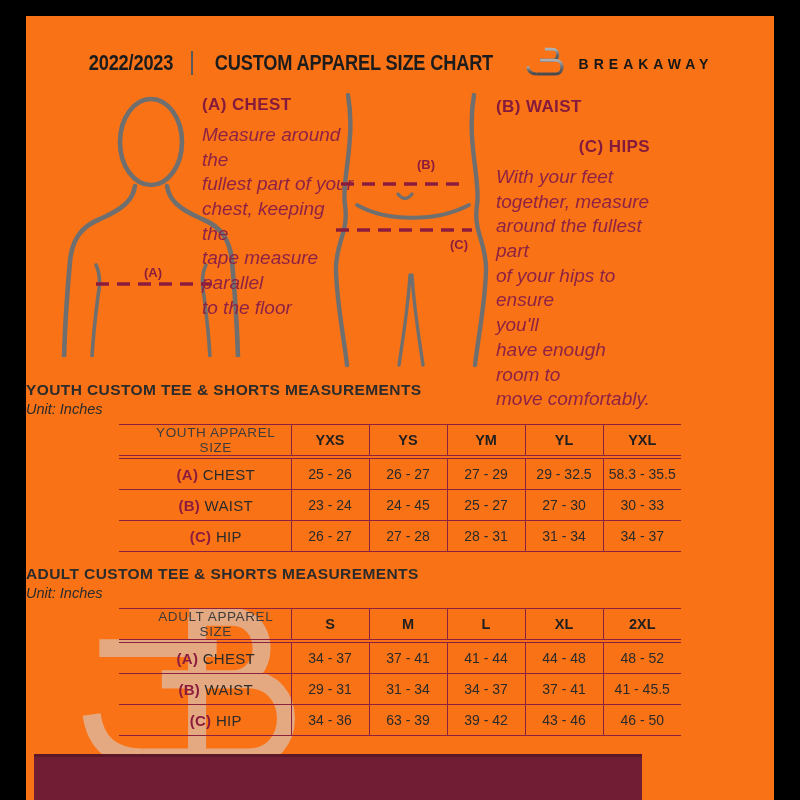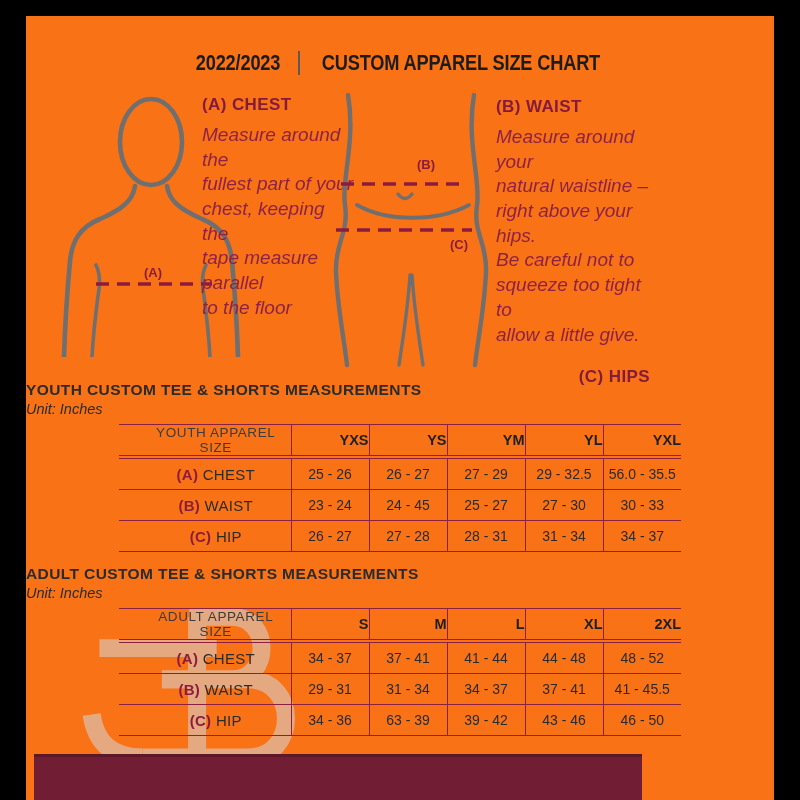--- a/index.html
+++ b/index.html
@@ -57,21 +57,21 @@
   .section-unit { font-size:14.5px; font-style:italic; color:#2b2b2b; margin-top:2px; }
 
   
   table.size {
     width:562px; margin:7px auto 0; border-collapse:collapse; table-layout:fixed;
     background:transparent;
   }
   table.size th, table.size td { padding:0; height:30px; vertical-align:middle; text-align:center; }
   table.size thead th {
     border-top:1.5px solid #8c2041; border-bottom:4px double #8c2041;
-    font-size:14.5px; font-weight:700; color:#1f1f1f;text-align:right;
+    font-size:14.5px; font-weight:700; color:#1f1f1f;
   }
   table.size tbody td { border-bottom:1.5px solid #8c2041; font-size:14px; color:#2a2a2a; }
   table.size th + th, table.size td + td { border-left:1.5px solid #8c2041; }
   table.size .label-col { width:172px; text-align:center; padding-left:22px; box-sizing:border-box; }
   table.size thead .label-col {
     font-weight:400; font-size:13.5px; color:#3c3c3c; letter-spacing:0.6px;
   }
   table.size tbody .label-col { font-size:15px; color:#2b2b2b; letter-spacing:0.3px; }
   .row-key { color:#8c1c3e; font-weight:800; }
 
@@ -84,20 +84,39 @@
 </style>
 </head>
 <body>
 
 <div class="page">
 
   <div class="header">
     <span class="season">2022/2023</span>
     <span class="hdr-divider"></span>
     <span class="page-title">CUSTOM APPAREL SIZE CHART</span>
+    <span class="logo-wrap">
+      <svg width="44" height="40" viewBox="0 0 64 54">
+        <defs>
+          <linearGradient id="steel" x1="0" y1="0" x2="0" y2="1">
+            <stop offset="0" stop-color="#b0b0b2"></stop>
+            <stop offset="0.5" stop-color="#6d6d70"></stop>
+            <stop offset="1" stop-color="#4a4a4d"></stop>
+          </linearGradient>
+        </defs>
+        <g fill="none" stroke="url(#steel)" stroke-width="4.6">
+          <path d="M 6,15 H 36"></path>
+          <path d="M 31,7 V 41"></path>
+          <path d="M 29,7 H 40 C 50,7 50,23 40,23 H 22"></path>
+          <path d="M 22,23 H 44 C 57,23 57,43 44,43 H 17"></path>
+          <path d="M 17,43 C 9,43 5,39 4,32"></path>
+        </g>
+      </svg>
+      <span class="brand">BREAKAWAY</span>
+    </span>
   </div>
 
   <div class="diagram">
 
     <svg class="fig fig-upper" width="198" height="268" viewBox="0 0 198 268">
       <g fill="none" stroke="#6f6f70" stroke-width="4.6" stroke-linecap="round">
         <ellipse cx="99" cy="53" rx="31" ry="43"></ellipse>
         <path d="M 83,97 C 81,111 71,120 48,130 C 28,138 20,152 18,172 C 15,205 13,235 12,268"></path>
         <path d="M 115,97 C 117,111 127,120 150,130 C 170,138 178,152 180,172 C 183,205 185,235 186,268"></path>
         <path d="M 44,176 C 49,186 48,197 46,207 C 43,230 41,250 40,268" stroke-width="3.6"></path>
@@ -126,27 +145,28 @@
         <path d="M 80,182 C 82,215 87,245 91,272" stroke-width="3.4"></path>
       </g>
       <path d="M 9,91 H 130" stroke="#8c1c3e" stroke-width="3.4" stroke-dasharray="13 8" fill="none"></path>
       <text class="marker" x="85" y="76">(B)</text>
       <path d="M 4,137 H 140" stroke="#8c1c3e" stroke-width="3.4" stroke-dasharray="13 8" fill="none"></path>
       <text class="marker" x="118" y="156">(C)</text>
     </svg>
 
     <div class="right-col">
       <div class="guide-heading">(B) WAIST</div>
-      <div class="guide-text">Measure around your
-natural waistline –
-right above your hips.
-Be careful not to
-squeeze too tight to
-allow a little give.</div>
       <div class="guide-heading hips-gap">(C) HIPS</div>
+      <div class="guide-text">With your feet
+together, measure
+around the fullest part
+of your hips to ensure
+you'll
+have enough room to
+move comfortably.</div>
     </div>
   </div>
 
   <div class="section-head">
     <div class="section-title">YOUTH CUSTOM TEE &amp; SHORTS MEASUREMENTS</div>
     <div class="section-unit">Unit: Inches</div>
   </div>
   <table class="size">
     <thead>
         <tr>
@@ -158,21 +178,21 @@
           <th>YXL</th>
         </tr>
       </thead>
     <tbody>
         <tr>
           <td class="label-col"><span class="row-key">(A)</span> CHEST</td>
           <td>25 - 26</td>
           <td>26 - 27</td>
           <td>27 - 29</td>
           <td>29 - 32.5</td>
-          <td>56.0 - 35.5</td>
+          <td>58.3 - 35.5</td>
         </tr>
         <tr>
           <td class="label-col"><span class="row-key">(B)</span> WAIST</td>
           <td>23 - 24</td>
           <td>24 - 45</td>
           <td>25 - 27</td>
           <td>27 - 30</td>
           <td>30 - 33</td>
         </tr>
         <tr>

